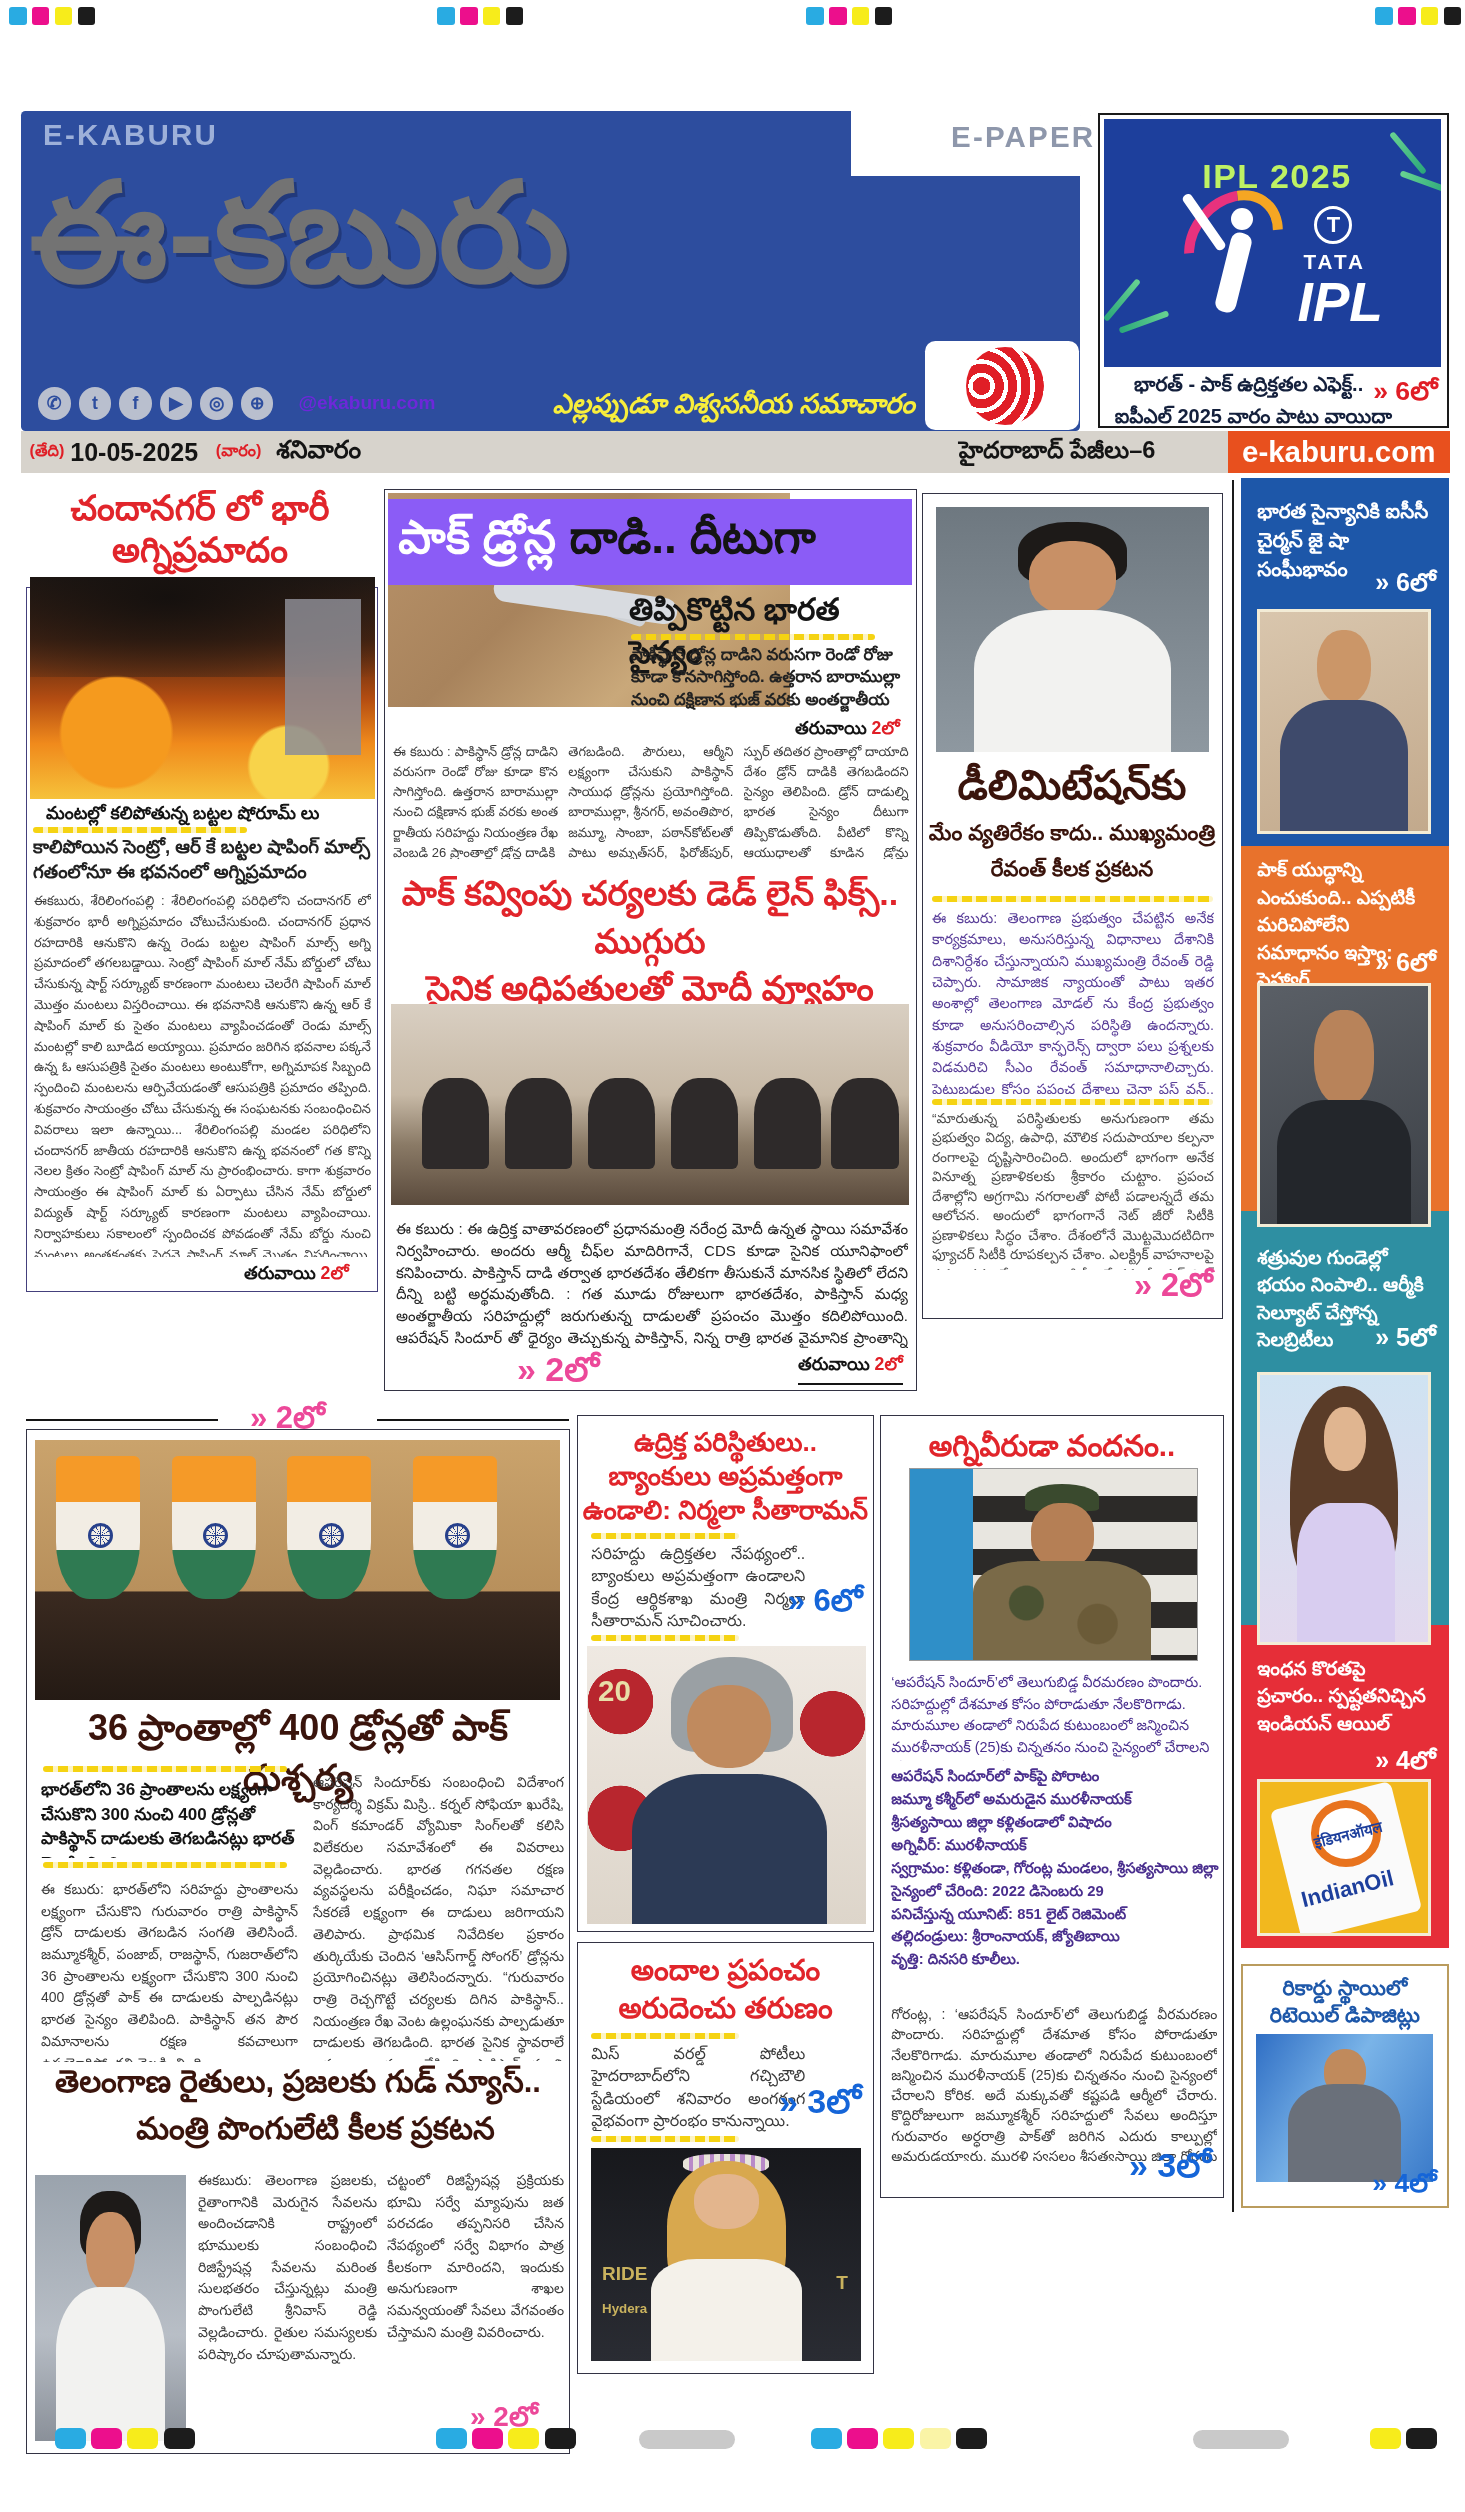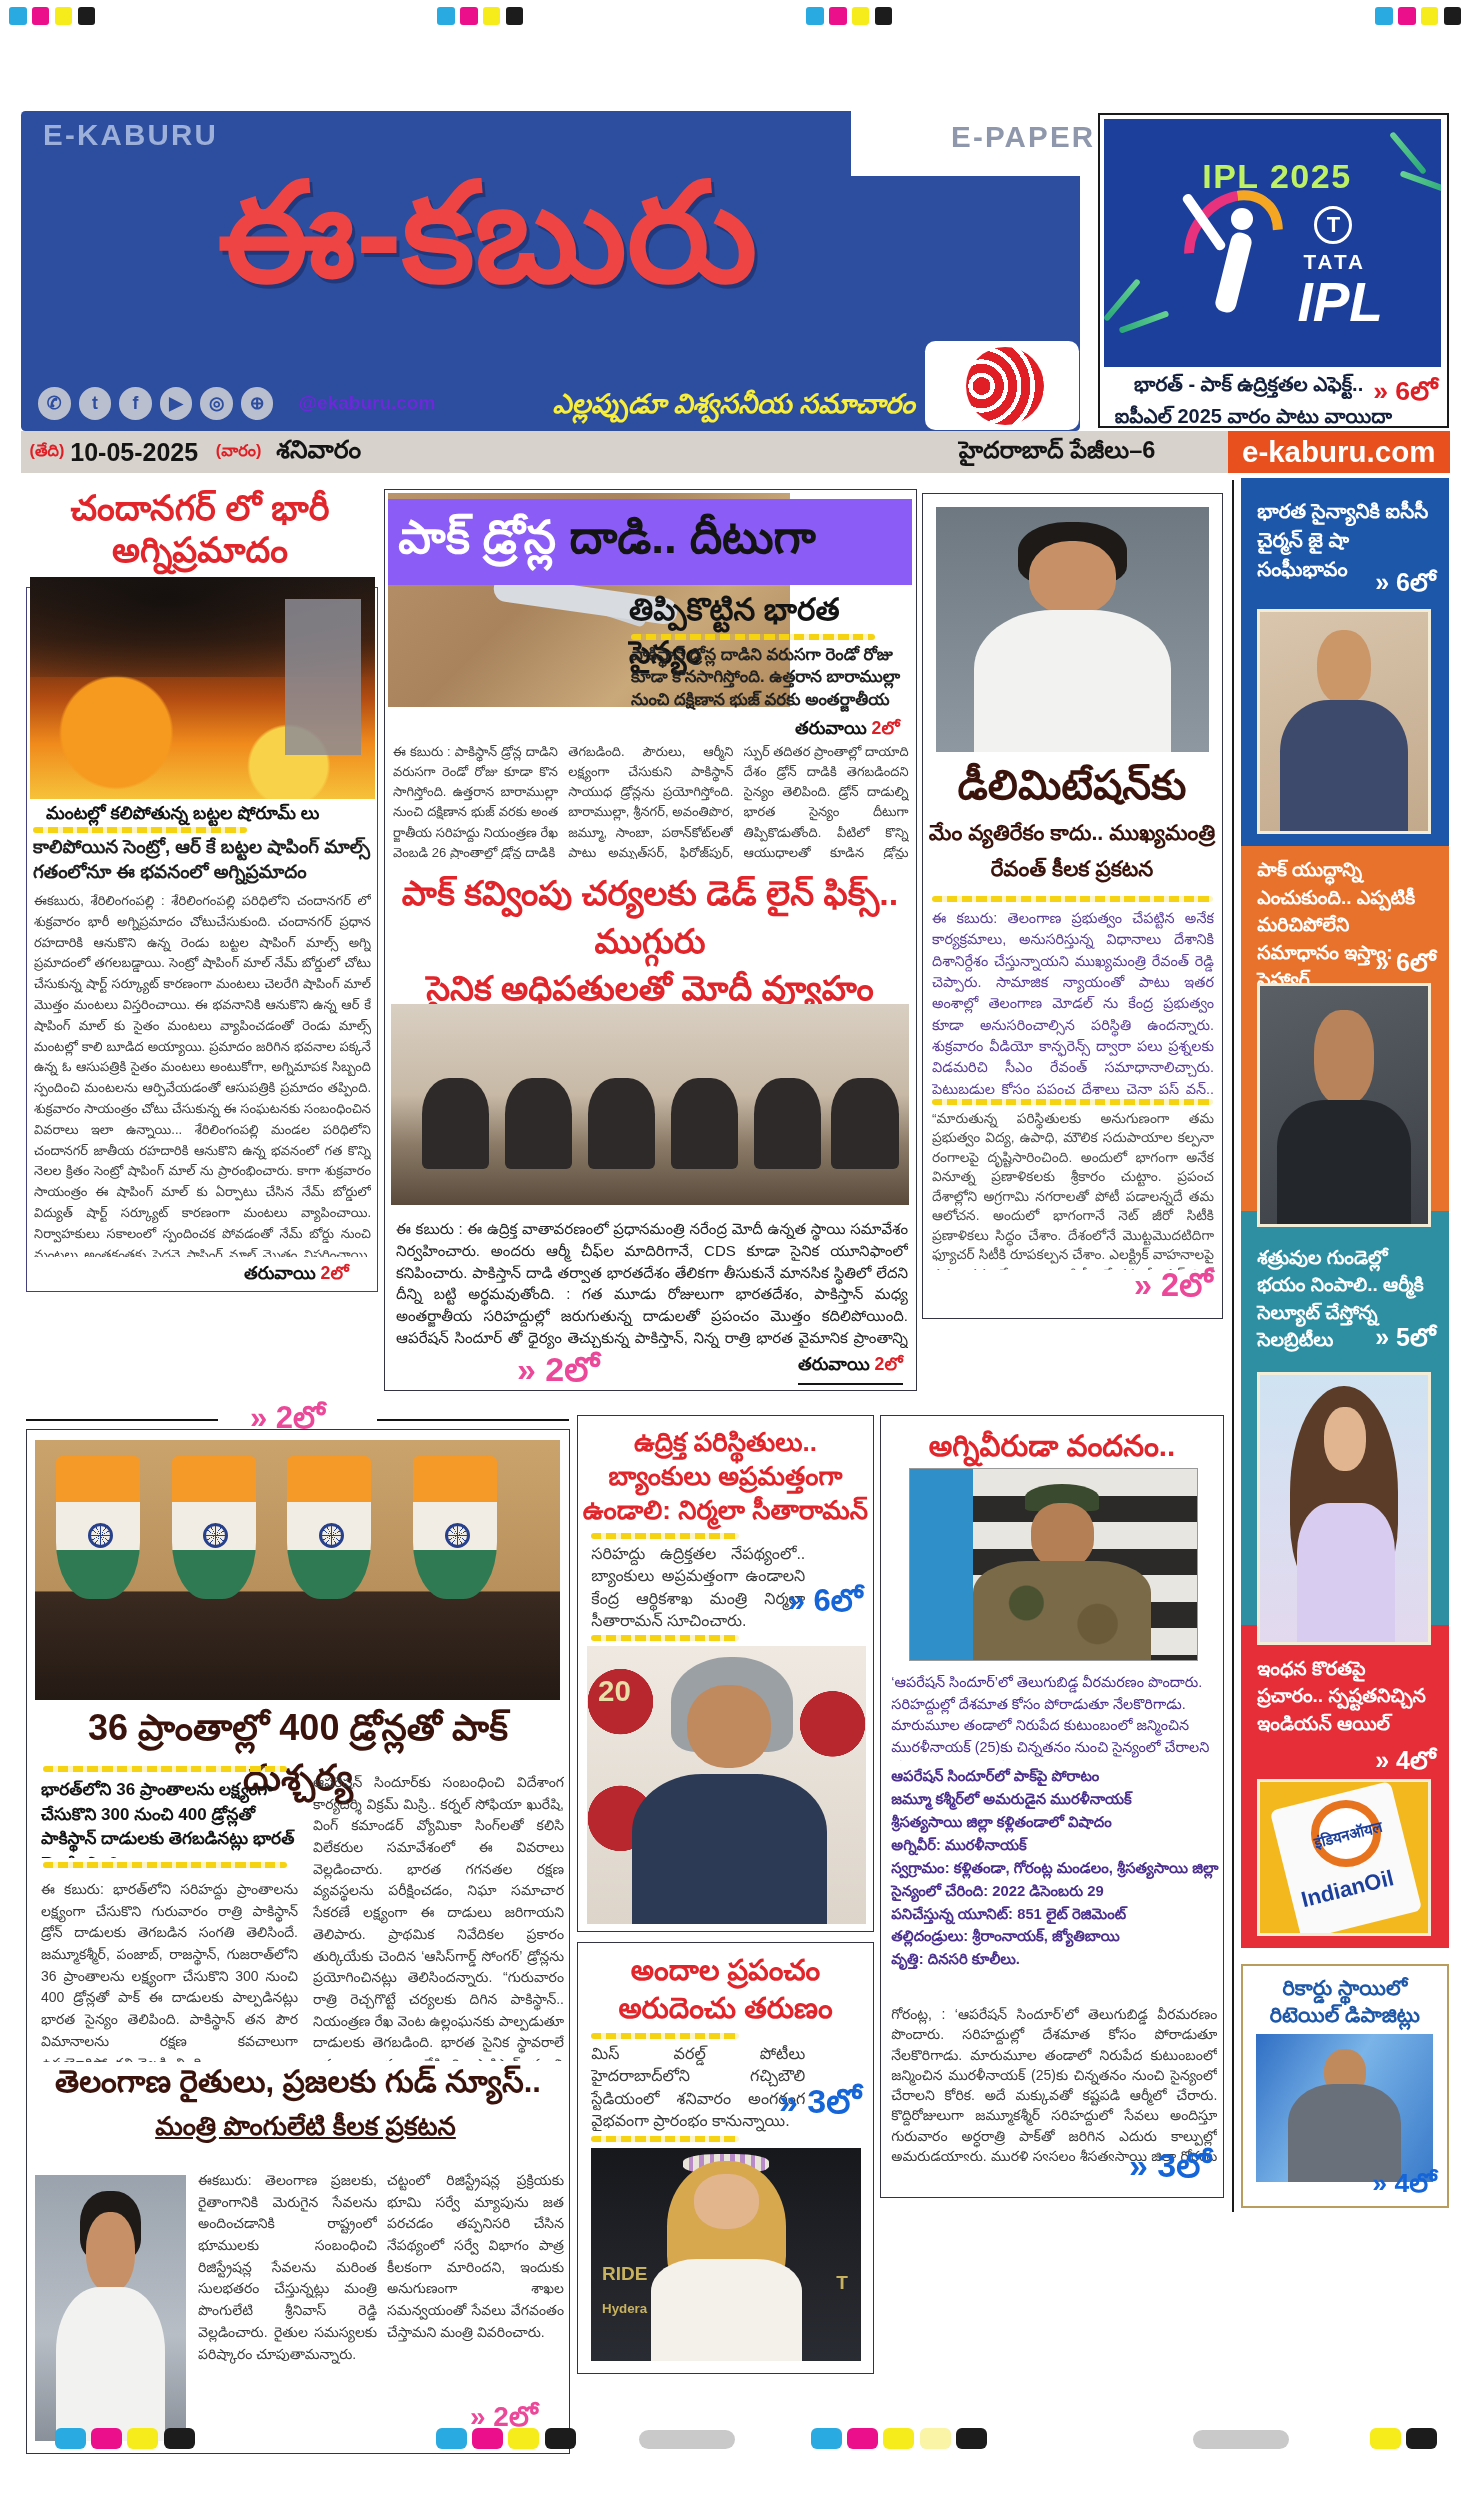--- a/index.html
+++ b/index.html
@@ -14,22 +14,22 @@
   .regpill { width:31px; height:20.7px; border-radius:5.9px; }
   .c-cyan{background:#29abe2}.c-mag{background:#ec0f8c}.c-yel{background:#f7ec1b}
   .c-blk{background:#1c1c1c}.c-pale{background:#faf4a6}
   .graybar { width:96px; height:19px; border-radius:9.6px; background:#c9c9c9; }
 
   
   .banner { left:20.7px; top:111px; width:1059px; height:320px; background:#2d4d9e; border-radius:4.4px; }
   .banner-notch { left:851px; top:111px; width:229px; height:65px; background:#ffffff; }
   .brand-left { left:43px; top:118px; font-size:29.5px; font-weight:bold; letter-spacing:2.2px; color:#9db0d9; }
   .brand-right { left:951px; top:120px; font-size:29.5px; font-weight:bold; letter-spacing:2.2px; color:#8e97ab; }
-  .masthead-title { left:29.5px; top:129px; width:916px; height:236px; color:#ef4444; font-size:139px;
-      font-weight:bold; text-align:center; line-height:1.5; text-shadow:3px 4.4px 0 rgba(0,0,20,.25);
+  .masthead-title { left:29.5px; top:129px; width:916px; height:236px; color:#737373; font-size:139px;
+      font-weight:bold; line-height:1.5; text-shadow:3px 4.4px 0 rgba(0,0,20,.25);
       overflow:hidden; }
   .social-row { left:38px; top:387px; display:flex; align-items:center; gap:8.1px; }
   .soc { width:32.5px; height:32.5px; border-radius:50%; background:#b9bfce; color:#2d4d9e; font-weight:bold;
       font-size:17.7px; display:flex; align-items:center; justify-content:center; }
   .soc-handle { color:#6d28d9; font-size:19px; font-weight:bold; margin-left:17px; }
   .tagline { left:465px; top:389px; width:450px; font-size:27px; font-weight:bold; font-style:italic;
       color:#f8ee3c; text-align:right; }
   .flame-card { left:925px; top:341px; width:154px; height:89px; background:#ffffff; border-radius:10.3px; }
   .flame { position:absolute; left:41px; top:5.9px; width:78px; height:78px; border-radius:50%;
       background:repeating-radial-gradient(circle at 20% 50%, #e01e26 0 8.9px, #ffffff 8.9px 13.3px); }
@@ -368,21 +368,21 @@
       <div class="chakra" style="left:78%; top:32%;"></div>
   </div>
   <div class="abs hl-maroon" style="left:29.5px; top:1707px; width:537px; font-size:36px;">36 ప్రాంతాల్లో 400 డ్రోన్లతో పాక్ దుశ్చర్య</div>
   <div class="abs wavy" style="left:43px; top:1766px; width:244px;"></div>
   <div class="abs" style="left:41px; top:1778px; width:257px; height:80px; font-size:17px; font-weight:bold; color:#141414; line-height:1.45; overflow:hidden;">భారత్‌లోని 36 ప్రాంతాలను లక్ష్యంగా చేసుకొని 300 నుంచి 400 డ్రోన్లతో పాకిస్థాన్ దాడులకు తెగబడినట్లు భారత్ వెల్లడించింది.</div>
   <div class="abs wavy" style="left:43px; top:1862px; width:244px;"></div>
   <div class="abs bodytxt" style="left:41px; top:1879px; width:257px; height:183px; font-size:14px; line-height:1.55;">ఈ కబురు: భారత్‌లోని సరిహద్దు ప్రాంతాలను లక్ష్యంగా చేసుకొని గురువారం రాత్రి పాకిస్థాన్ డ్రోన్ దాడులకు తెగబడిన సంగతి తెలిసిందే. జమ్మూకశ్మీర్, పంజాబ్, రాజస్థాన్, గుజరాత్‌లోని 36 ప్రాంతాలను లక్ష్యంగా చేసుకొని 300 నుంచి 400 డ్రోన్లతో పాక్ ఈ దాడులకు  పాల్పడినట్లు భారత సైన్యం తెలిపింది. పాకిస్థాన్ తన పౌర విమానాలను రక్షణ కవచాలుగా ఉపయోగిస్తోందని వెల్లడించింది.</div>
   <div class="abs bodytxt" style="left:313px; top:1772px; width:251px; height:289px; font-size:14px; line-height:1.55;">ఆపరేషన్ సిందూర్‌కు సంబంధించి విదేశాంగ కార్యదర్శి విక్రమ్ మిస్రి.. కర్నల్ సోఫియా ఖురేషి, వింగ్ కమాండర్ వ్యోమికా సింగ్‌లతో కలిసి విలేకరుల సమావేశంలో ఈ వివరాలు వెల్లడించారు. భారత గగనతల రక్షణ వ్యవస్థలను పరీక్షించడం, నిఘా సమాచార సేకరణే లక్ష్యంగా ఈ దాడులు జరిగాయని తెలిపారు. ప్రాథమిక నివేదికల ప్రకారం తుర్కియేకు చెందిన ‘ఆసిస్‌గార్డ్ సోంగర్’ డ్రోన్లను ప్రయోగించినట్లు తెలిసిందన్నారు. “గురువారం రాత్రి రెచ్చగొట్టే చర్యలకు దిగిన పాకిస్థాన్.. నియంత్రణ రేఖ వెంట ఉల్లంఘనకు పాల్పడుతూ దాడులకు తెగబడింది. భారత సైనిక స్థావరాలే లక్ష్యంగా దాడులు చేసింది. పాకిస్థాన్ నుంచి 300 నుంచి 400 డ్రోన్ల వరకు వచ్చాయి.</div>
 
   <div class="abs hl-maroon" style="left:29.5px; top:2064px; width:537px; font-size:31px;">తెలంగాణ రైతులు, ప్రజలకు గుడ్ న్యూస్..</div>
-  <div class="abs hl-maroon" style="left:37px; top:2111px; width:537px; font-size:26px;text-decoration:underline;">మంత్రి పొంగులేటి కీలక ప్రకటన</div>
+  <div class="abs hl-maroon" style="left:47px; top:2111px; width:537px; font-size:31px;">మంత్రి పొంగులేటి కీలక ప్రకటన</div>
   <div class="ph ph-portrait" style="left:35px; top:2175px; width:151px; height:266px;">
     <div class="hair"></div>
       <div class="face"></div>
       <div class="shirt"></div>
   </div>
   <div class="abs bodytxt" style="left:198px; top:2170px; width:179px; height:272px; font-size:14px; line-height:1.55;">ఈకబురు: తెలంగాణ ప్రజలకు, రైతాంగానికి మెరుగైన సేవలను అందించడానికి రాష్ట్రంలో భూములకు సంబంధించి రిజిస్ట్రేషన్ల సేవలను మరింత సులభతరం చేస్తున్నట్లు మంత్రి పొంగులేటి శ్రీనివాస్ రెడ్డి వెల్లడించారు. రైతుల సమస్యలకు పరిష్కారం చూపుతామన్నారు.</div>
   <div class="abs bodytxt" style="left:387px; top:2170px; width:177px; height:229px; font-size:14px; line-height:1.55;">చట్టంలో రిజిస్ట్రేషన్ల ప్రక్రియకు భూమి సర్వే మ్యాపును జత పరచడం తప్పనిసరి చేసిన నేపథ్యంలో సర్వే విభాగం పాత్ర కీలకంగా మారిందని, ఇందుకు అనుగుణంగా శాఖల సమన్వయంతో సేవలు వేగవంతం చేస్తామని మంత్రి వివరించారు.</div>
   <div class="abs bigref" style="left:470px; top:2401px; font-size:28px;">» 2లో</div>
 
   <div class="abs thin-border" style="left:577px; top:1415px; width:297px; height:517px;">

